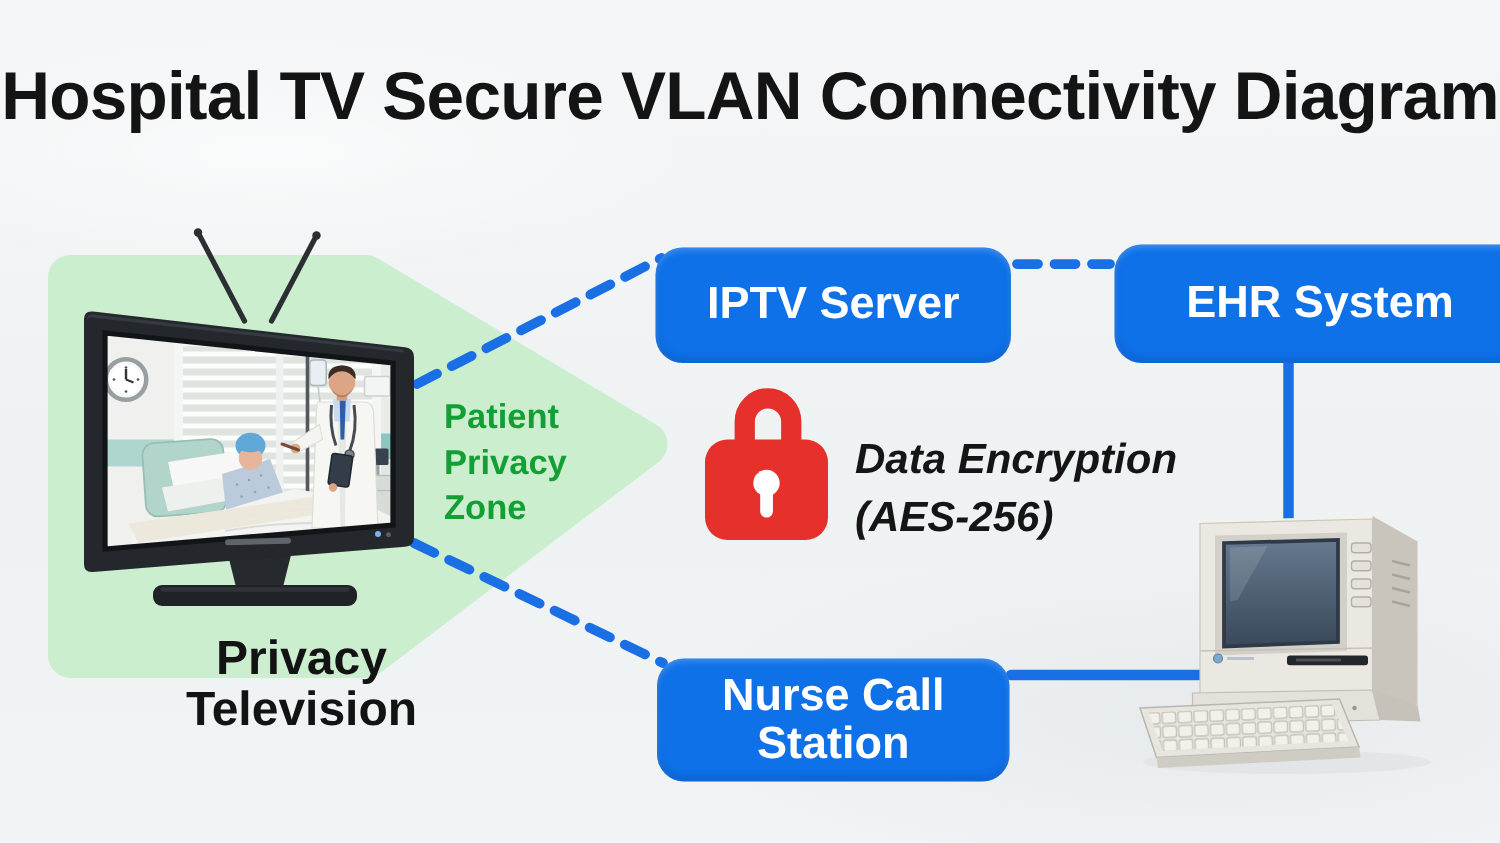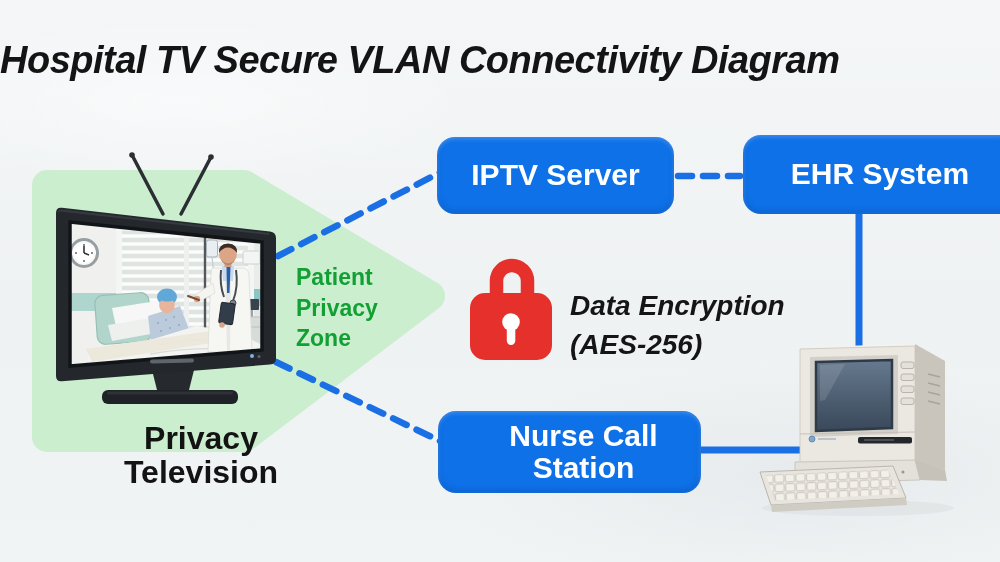--- a/index.html
+++ b/index.html
@@ -15,34 +15,34 @@
   }
   .canvas::before{
     content:"";position:absolute;inset:0;
     background:
       radial-gradient(420px 120px at 18% 18%, rgba(255,255,255,.55), rgba(255,255,255,0) 70%),
       radial-gradient(500px 160px at 80% 85%, rgba(210,218,222,.35), rgba(210,218,222,0) 70%);
     pointer-events:none;
   }
   #diagram{position:absolute;left:0;top:0;}
   .title{
-    position:absolute;left:0;right:0;top:41px;
-    font-size:38px;font-weight:bold;letter-spacing:-.5px;line-height:1;
+    position:absolute;left:0;right:0;top:41px;text-align:center;
+    font-size:45px;font-weight:bold;letter-spacing:-.5px;line-height:1;
     color:var(--title-color);
-    font-style:italic;
   }
   .node{
     position:absolute;display:flex;align-items:center;justify-content:center;
     background:var(--box-blue);border-radius:18px;color:#ffffff;
     font-size:30px;font-weight:bold;text-align:center;line-height:1.08;
     box-shadow:inset 0 2px 4px rgba(255,255,255,.22), inset 0 -3px 6px rgba(0,30,90,.18);
+    margin-top:28px;
   }
   #node-iptv {left:437px;top:137px;width:237px;height:77px;}
   #node-ehr  {left:743px;top:135px;width:274px;height:79px;}
-  #node-nurse{left:438px;top:411px;width:235px;height:82px;padding-left:28px;}
+  #node-nurse{left:438px;top:411px;width:235px;height:82px;}
   .zone-label{
     position:absolute;left:296px;top:262px;width:128px;
     font-size:23px;font-weight:bold;line-height:1.33;
     color:var(--zone-green-text);
   }
   .tv-label{
     position:absolute;left:90px;top:422px;width:222px;text-align:center;
     font-size:32px;font-weight:bold;line-height:1.05;color:#131313;
   }
   .enc-label{

